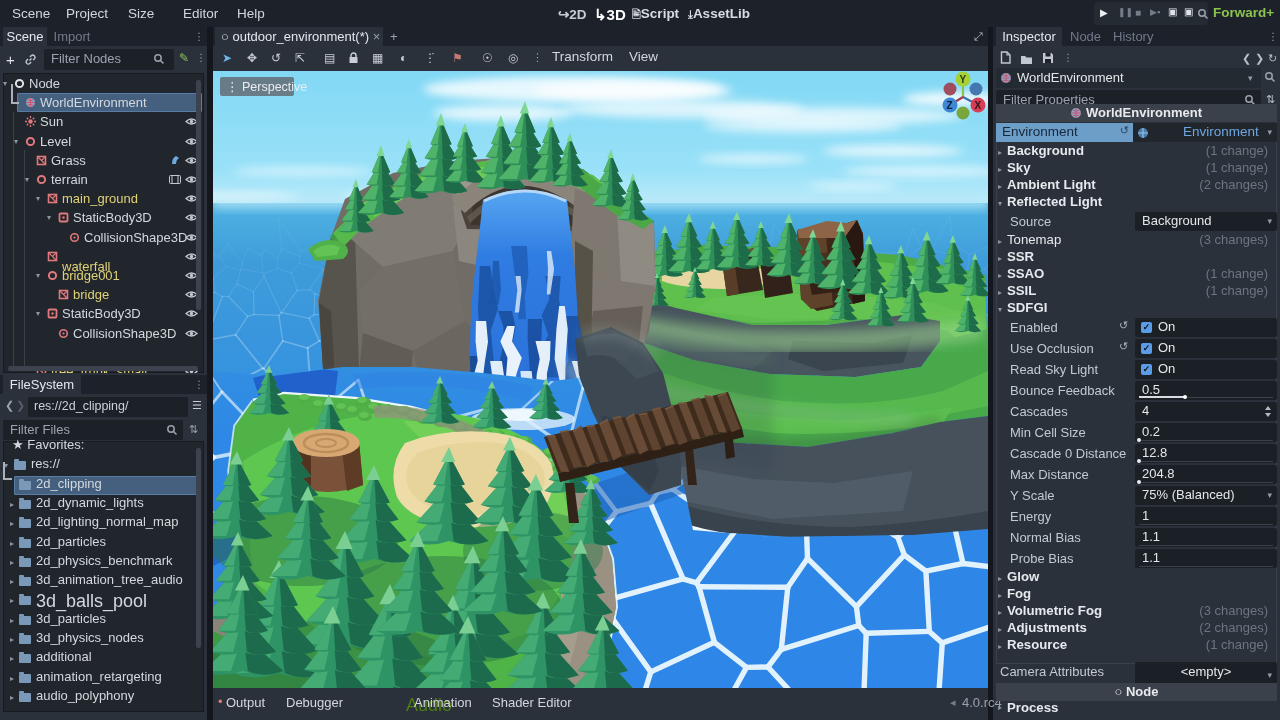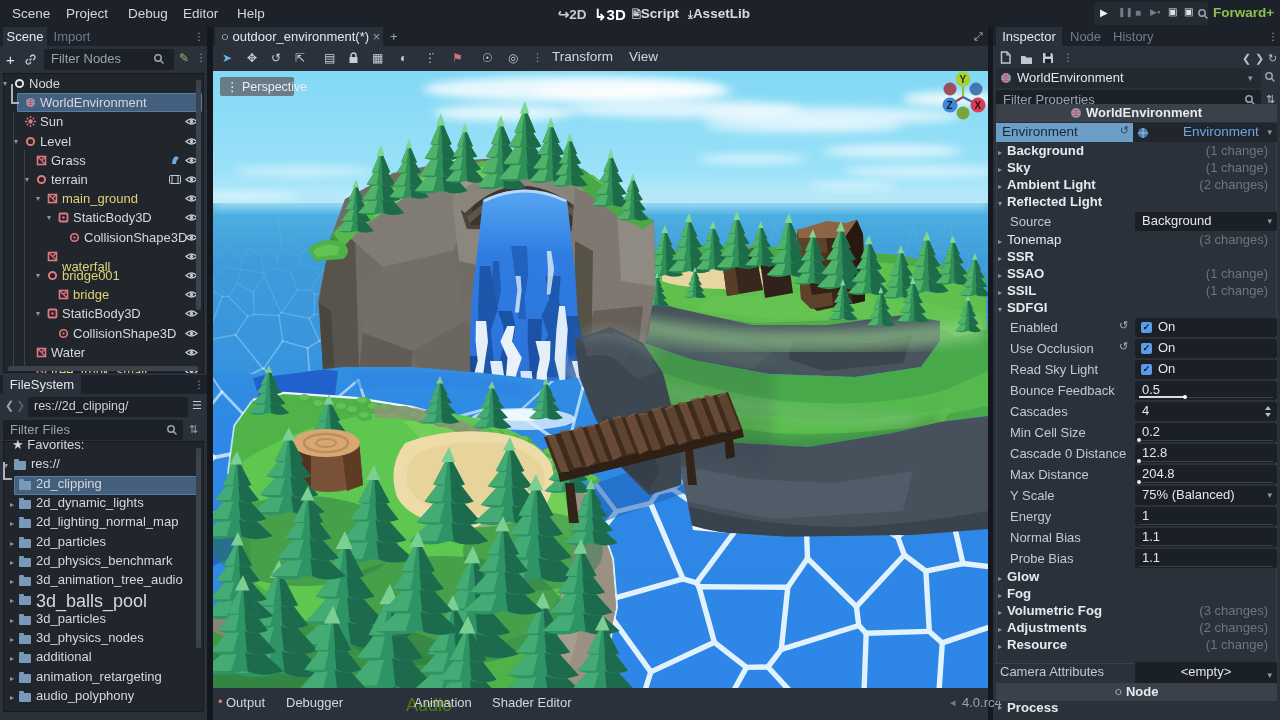--- a/index.html
+++ b/index.html
@@ -9,21 +9,21 @@
 .folder{display:inline-block;width:12px;height:9px;background:#7a99b8;border-radius:1px;}
 .folder:before{content:"";position:absolute;left:0;top:-2px;width:5px;height:2px;background:#7a99b8;border-radius:1px 1px 0 0;}
 .check{display:inline-block;width:11px;height:11px;background:#5a9ce8;border-radius:2px;color:#0e1217;font-size:9px;line-height:11px;text-align:center;font-weight:bold;}
 .tabact{background:#2b313b;color:#e4e7eb;}
 </style></head>
 <body>
 
 <div class="abs" style="left:0;top:0;width:1280px;height:27px;background:#1d222a;"></div>
 <div class="abs" style="left:12px;top:6px;color:#d3d7dd;font-size:13.5px;">Scene</div>
 <div class="abs" style="left:66px;top:6px;color:#d3d7dd;font-size:13.5px;">Project</div>
-<div class="abs" style="left:128px;top:6px;color:#d3d7dd;font-size:13.5px;">Debug</div>
+<div class="abs" style="left:128px;top:6px;color:#d3d7dd;font-size:13.5px;">Size</div>
 <div class="abs" style="left:183px;top:6px;color:#d3d7dd;font-size:13.5px;">Editor</div>
 <div class="abs" style="left:237px;top:6px;color:#d3d7dd;font-size:13.5px;">Help</div>
 <div class="abs" style="left:558px;top:6px;font-weight:bold;color:#c6ccd4;font-size:13.5px;">↪2D</div>
 <div class="abs" style="left:594px;top:6px;font-weight:bold;color:#ffffff;font-size:15px;">↳3D</div>
 <div class="abs" style="left:632px;top:6px;font-weight:bold;color:#d8dce2;font-size:13.5px;"><span style="font-size:11px;">🖹︎</span>Script</div>
 <div class="abs" style="left:688px;top:6px;font-weight:bold;color:#d8dce2;font-size:13.5px;"><span style="font-size:11px;">⤓</span>AssetLib</div>
 <div class="abs" style="left:1094px;top:2px;width:114px;height:23px;background:#252b33;border-radius:3px;"></div>
 <div class="abs" style="left:1100px;top:7px;color:#eceef1;font-size:10px;">▶</div>
 <div class="abs" style="left:1118px;top:7px;color:#747d89;font-size:9px;">❚❚</div>
 <div class="abs" style="left:1135px;top:7px;color:#747d89;font-size:10px;">■</div>
@@ -205,31 +205,20 @@
           <path d="M1 5.5 Q6.5 0.5 12 5.5 Q6.5 10.5 1 5.5 Z" fill="none" stroke="#c2c8d0" stroke-width="1.3"></path>
           <circle cx="6.5" cy="5.5" r="1.7" fill="#c2c8d0"></circle>
         </svg>
       </div>
       <div class="abs" style="left:0;top:323.5999999999999px;width:205px;height:19px;">
         <svg class="abs" style="left:58px;top:4px" width="11" height="11" viewBox="0 0 11 11">
           <circle cx="5.5" cy="5.5" r="3.8" fill="none" stroke="#e0787c" stroke-width="1.6"></circle>
           <circle cx="5.5" cy="5.5" r="1.1" fill="#e0787c"></circle>
         </svg>
         <span class="abs" style="left:73px;top:2px;color:#d4d8de;font-size:13px;white-space:nowrap;">CollisionShape3D</span>
-        <svg class="abs" style="right:7px;top:4px" width="13" height="11" viewBox="0 0 13 11">
-          <path d="M1 5.5 Q6.5 0.5 12 5.5 Q6.5 10.5 1 5.5 Z" fill="none" stroke="#c2c8d0" stroke-width="1.3"></path>
-          <circle cx="6.5" cy="5.5" r="1.7" fill="#c2c8d0"></circle>
-        </svg>
-      </div>
-      <div class="abs" style="left:0;top:342.7999999999999px;width:205px;height:19px;">
-        <svg class="abs" style="left:36px;top:4px" width="11" height="11" viewBox="0 0 11 11">
-          <rect x="1.5" y="1.5" width="8" height="8" fill="none" stroke="#e0787c" stroke-width="1.6"></rect>
-          <path d="M1.5 1.5 L9.5 9.5 M9.5 1.5 L5.5 5.5" stroke="#e0787c" stroke-width="1.2"></path>
-        </svg>
-        <span class="abs" style="left:51px;top:2px;color:#d4d8de;font-size:13px;white-space:nowrap;">Water</span>
         <svg class="abs" style="right:7px;top:4px" width="13" height="11" viewBox="0 0 13 11">
           <path d="M1 5.5 Q6.5 0.5 12 5.5 Q6.5 10.5 1 5.5 Z" fill="none" stroke="#c2c8d0" stroke-width="1.3"></path>
           <circle cx="6.5" cy="5.5" r="1.7" fill="#c2c8d0"></circle>
         </svg>
       </div>
       <div class="abs" style="left:0;top:361.9999999999999px;width:205px;height:19px;">
         <svg class="abs" style="left:36px;top:4px" width="11" height="11" viewBox="0 0 11 11">
           <rect x="1.5" y="1.5" width="8" height="8" fill="none" stroke="#e0787c" stroke-width="1.6"></rect>
           <path d="M1.5 1.5 L9.5 9.5 M9.5 1.5 L5.5 5.5" stroke="#e0787c" stroke-width="1.2"></path>
         </svg>

